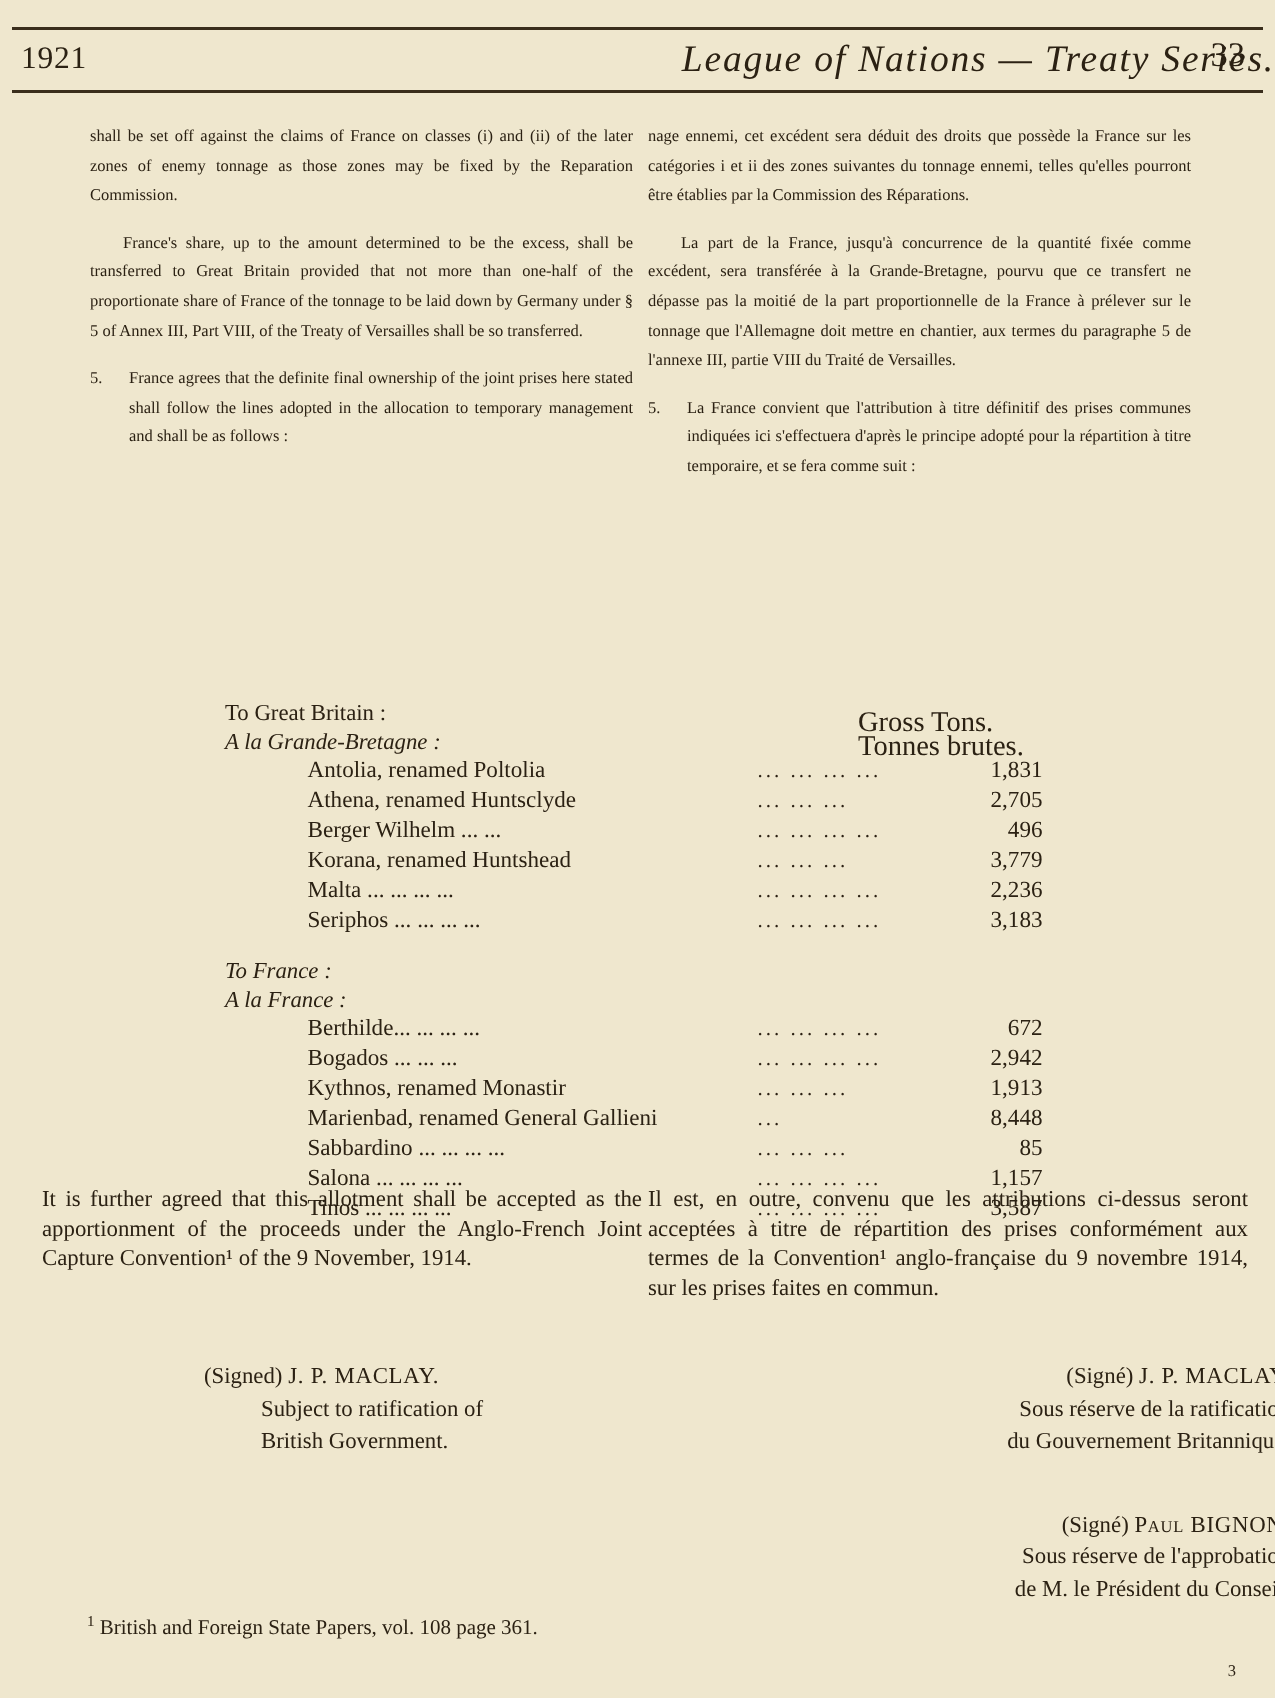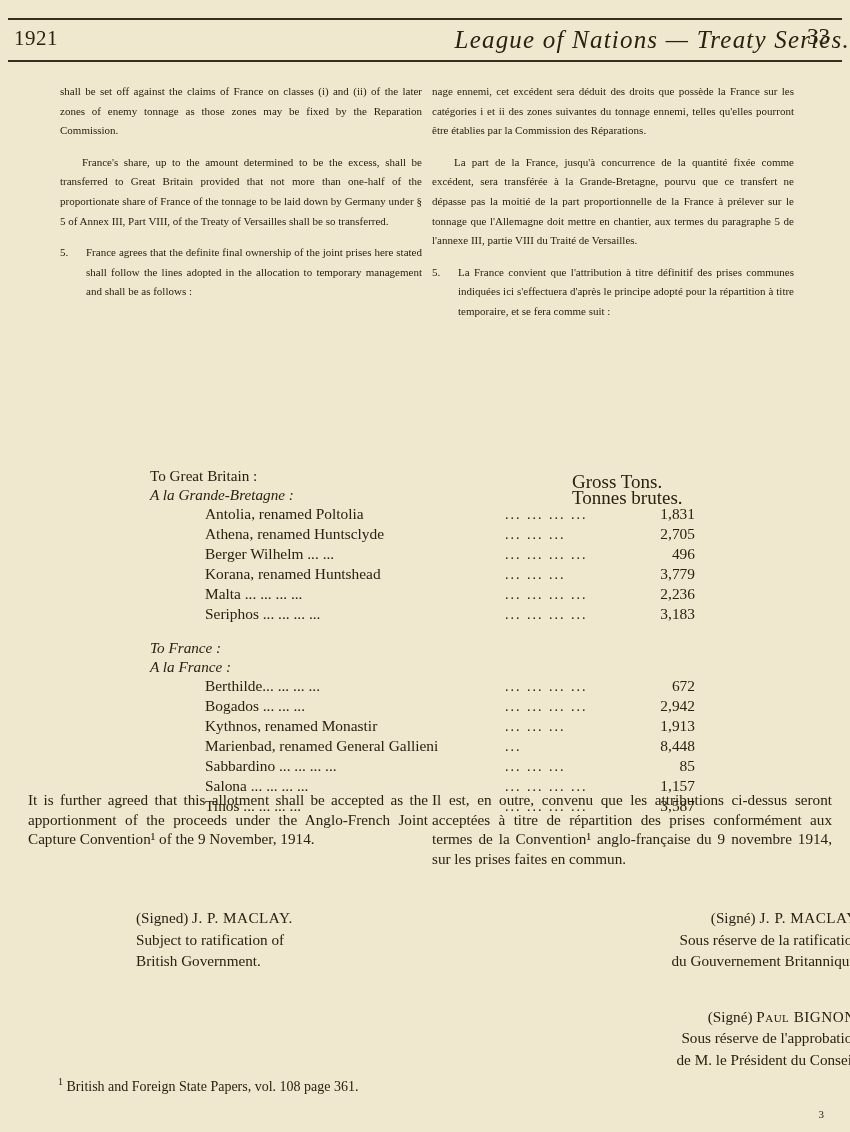--- a/index.html
+++ b/index.html
@@ -171,21 +171,21 @@
     position: absolute;
     top: 908px;
     left: 0;
     width: 850px;
     font-size: 15.2px;
     line-height: 19.6px;
   }
   .sig-col-l { position: absolute; left: 136px; top: 0; width: 300px; }
   .sig-col-r { position: absolute; left: 560px; top: 0; width: 300px; text-align: left;}
   .sig-name { white-space: nowrap; }
-  .sig-sub { margin-top: 2px; }
+  .sig-sub { margin-left: 38px; margin-top: 2px; }
   .sig-block2 { margin-top: 36px; }
   .smallcaps { font-variant: small-caps; letter-spacing: 0.5px; }
 
   .sig-col-r .sig-name { text-align: right; }
   .sig-col-r .sig-sub { margin-left: 0; text-align: right; }
 
   
   .footnote {
     position: absolute;
     left: 58px;

